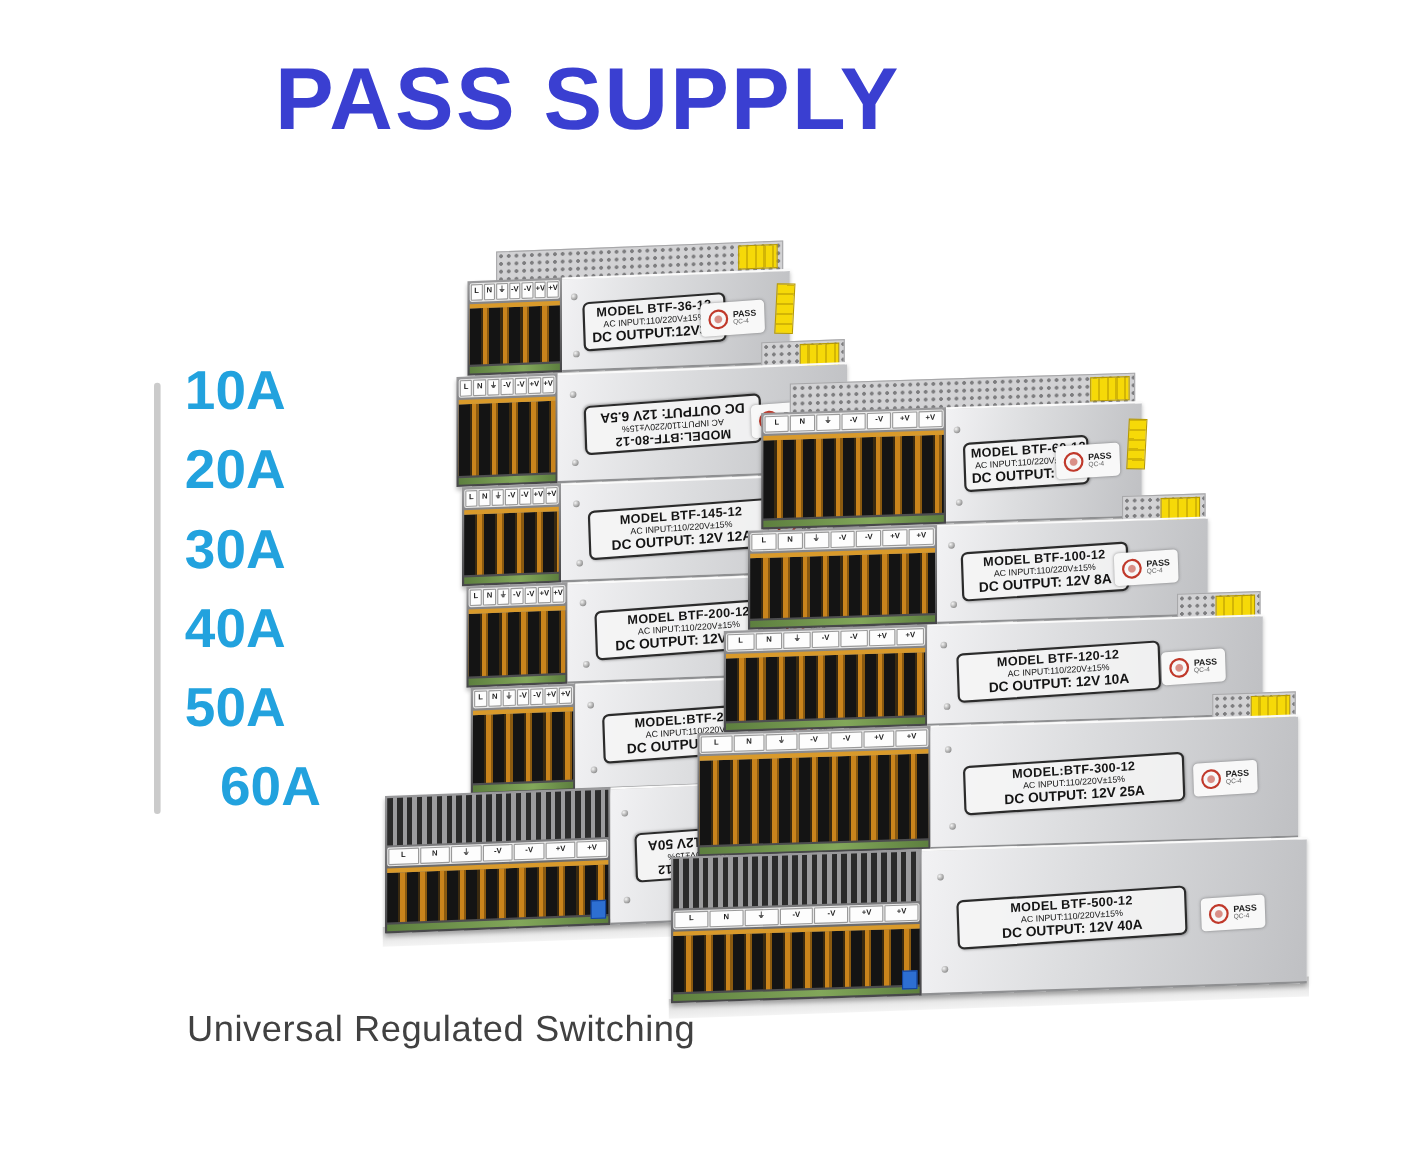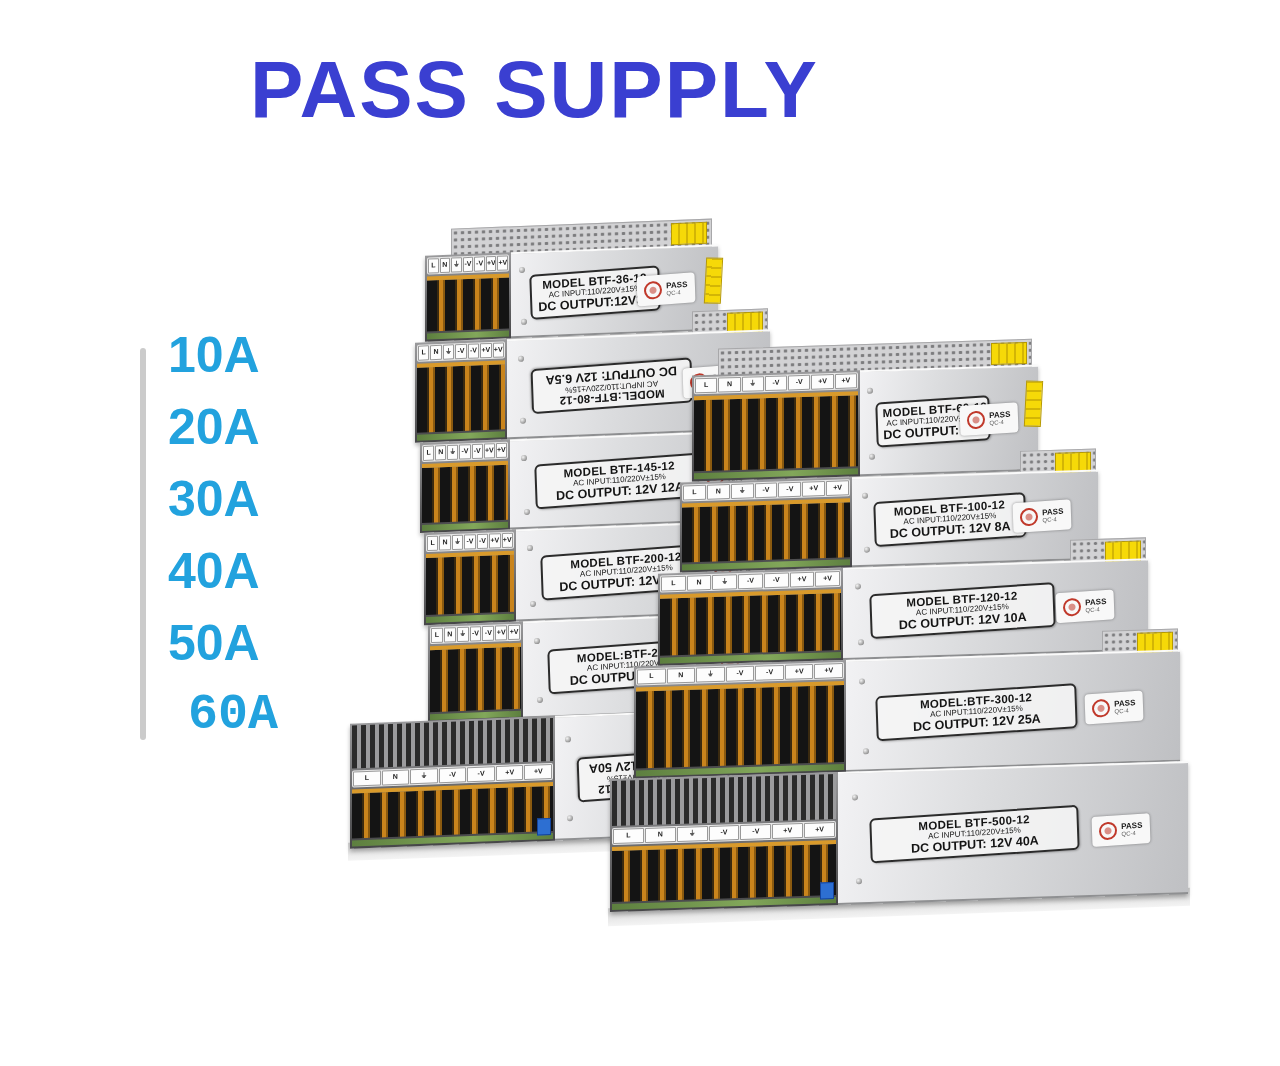--- a/index.html
+++ b/index.html
@@ -8,21 +8,21 @@
 
   
   .title{position:absolute;left:250px;top:44px;font-size:80px;font-weight:bold;
          letter-spacing:2px;color:#3a3fd1;white-space:nowrap;}
   .caption{position:absolute;left:170px;top:916px;font-size:33px;color:#414141;letter-spacing:.5px;}
 
   
   .amp-rail{position:absolute;left:140px;top:348px;width:6px;height:392px;background:#cbcbcb;border-radius:3px;}
   .amp-list{position:absolute;left:168px;top:330px;display:flex;flex-direction:column;}
   .amp-list .amp{display:block;font-size:50px;font-weight:bold;color:#22a2de;line-height:1;margin-bottom:22px;}
-  .amp-list .amp:last-child{margin-left:20px;margin-bottom:0;font-family:Liberation Mono, monospace;}
+  .amp-list .amp:last-child{margin-left:32px;margin-bottom:0;}
 
   
   .psu{position:absolute;display:flex;transform:skewY(-2.2deg);
        box-shadow:0 3px 4px rgba(0,0,0,.28);}
   .stack-right .psu{transform:skewY(-1.8deg);}
 
   .term{position:relative;flex:0 0 var(--tw,88px);display:flex;flex-direction:column;
         background:linear-gradient(180deg,#9a9a9c,#5c5c5e 70%,#474749);overflow:hidden;}
   .tstrip{height:15px;margin:2px 2px 0;background:#e8e8e8;display:flex;gap:1px;padding:1px;border-radius:2px;}
   .tmark{flex:1;background:#fdfdfd;border:1px solid #9a9a9a;font-size:7px;line-height:11px;
@@ -475,13 +475,14 @@
           <span class="stamp"></span>
           <span class="ptxt">
               <b>PASS</b>
               <i>QC-4</i>
             </span>
         </div>
       </div>
     </div>
   </div>
 
+  <div class="caption">Universal Regulated Switching</div>
 </div>
 
 </body></html>

